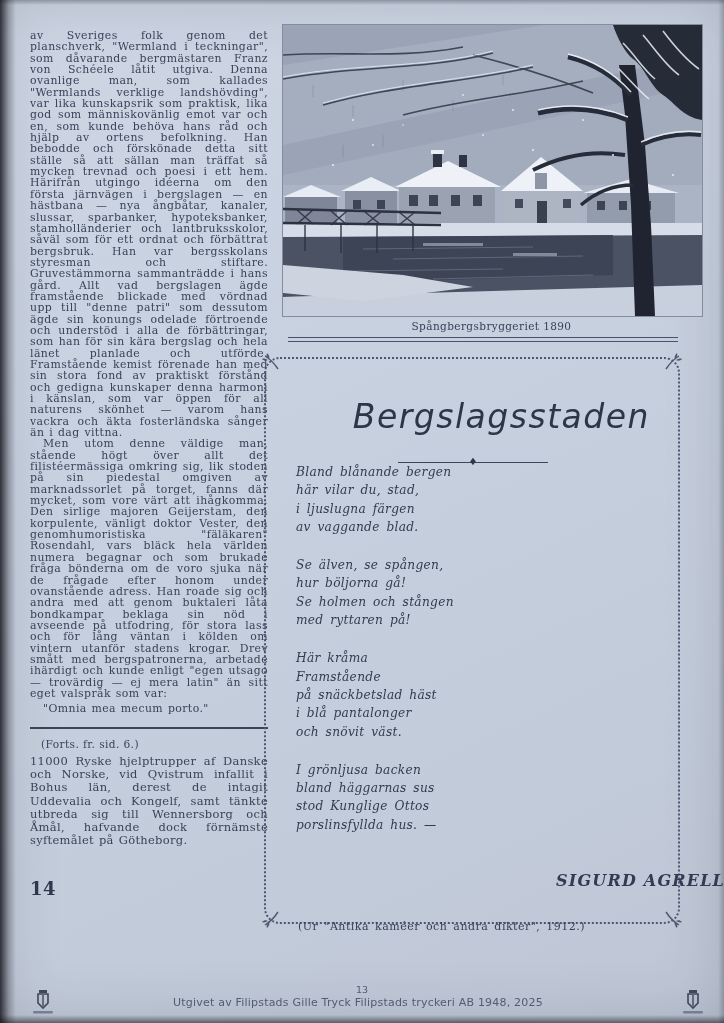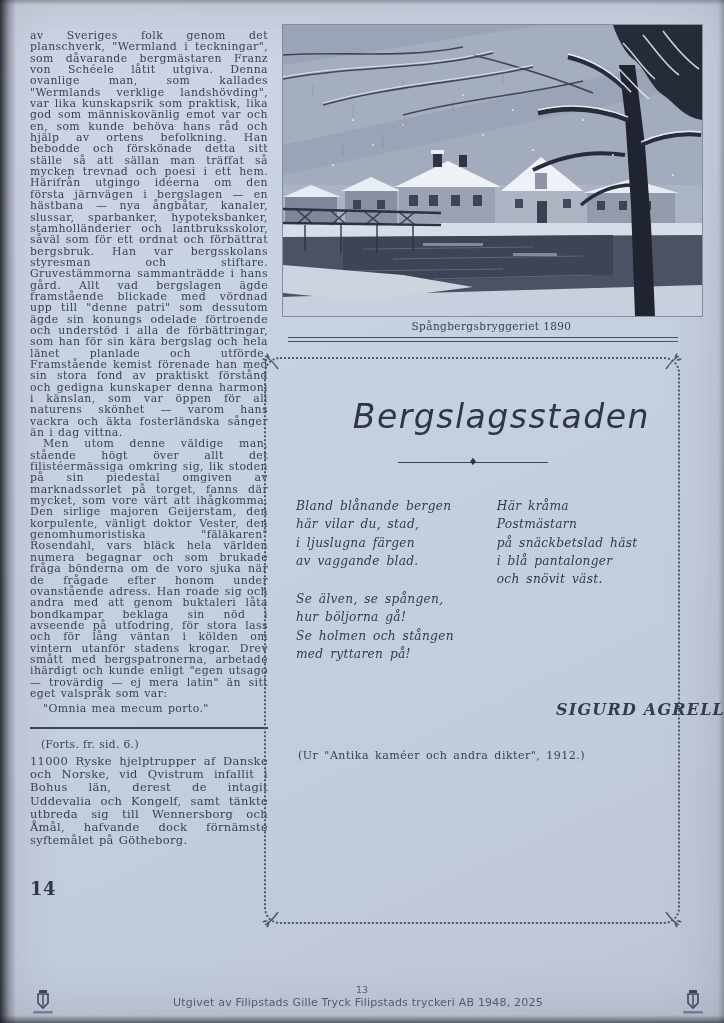--- a/index.html
+++ b/index.html
@@ -40,21 +40,21 @@
   
   .poem-box{position:absolute;left:264px;top:357px;width:416px;height:567px;
             border:2px dotted #4d5572;border-radius:16px;box-sizing:border-box;
             padding:30px 28px 0 30px;color:#333b52;}
   .poem-title{font-family:"DejaVu Sans", sans-serif;font-style:italic;font-weight:400;
               font-size:33px;letter-spacing:1.5px;color:#2d3548;text-align:right;margin-top:8px;}
   .title-divider{position:relative;width:150px;margin:26px auto 0 auto;
                  border-top:1px solid #3c445c;}
   .title-divider .diamond{position:absolute;left:50%;top:-7px;transform:translateX(-50%);
                  font-size:10px;color:#2d3548;background:transparent;padding:0 5px;}
-  .stanza-cols{display:flex;margin-top:34px;}
+  .stanza-cols{display:flex;flex-direction:column;}
   .stanza-col-left{width:203px;}
   .stanza-col-right{width:155px;}
   .stanza{white-space:pre-line;font-style:italic;font-size:12.2px;line-height:18.3px;
           letter-spacing:.3px;word-spacing:2.5px;margin:0 0 20px 0;}
   .final-stanza{white-space:pre-line;font-style:italic;font-size:12.2px;line-height:18.3px;
           letter-spacing:.3px;word-spacing:2.5px;margin:2px 0 0 118px;}
   .signature{margin:17px 0 0 260px;font-style:italic;font-weight:bold;font-size:16px;
              letter-spacing:1.2px;white-space:nowrap;}
   .poem-source{margin:30px 0 0 2px;font-size:11px;letter-spacing:.5px;word-spacing:2px;color:#39415a;}
   .corner-flourish{position:absolute;width:20px;height:20px;}
@@ -260,24 +260,28 @@
         <div class="stanza">Bland blånande bergen
 här vilar du, stad,
 i ljuslugna färgen
 av vaggande blad.</div>
         <div class="stanza">Se älven, se spången,
 hur böljorna gå!
 Se holmen och stången
 med ryttaren på!</div>
       </div>
       <div class="stanza-col-right">
-        <div class="stanza">Här kråma Postmästarn
+        <div class="stanza">Här kråma Framstående
 på snäckbetslad häst
 i blå pantalonger
 och snövit väst.</div>
+        <div class="stanza">I grönljusa backen
+bland häggarnas sus
+stod Kunglige Ottos
+porslinsfyllda hus. —</div>
       </div>
     </div>
 
     <div class="signature">SIGURD AGRELL.</div>
     <div class="poem-source">(Ur "Antika kaméer och andra dikter", 1912.)</div>
   </div>
 
   <div class="footer-page">13</div>
   <div class="footer-line">Utgivet av Filipstads Gille Tryck Filipstads tryckeri AB 1948, 2025</div>
 

